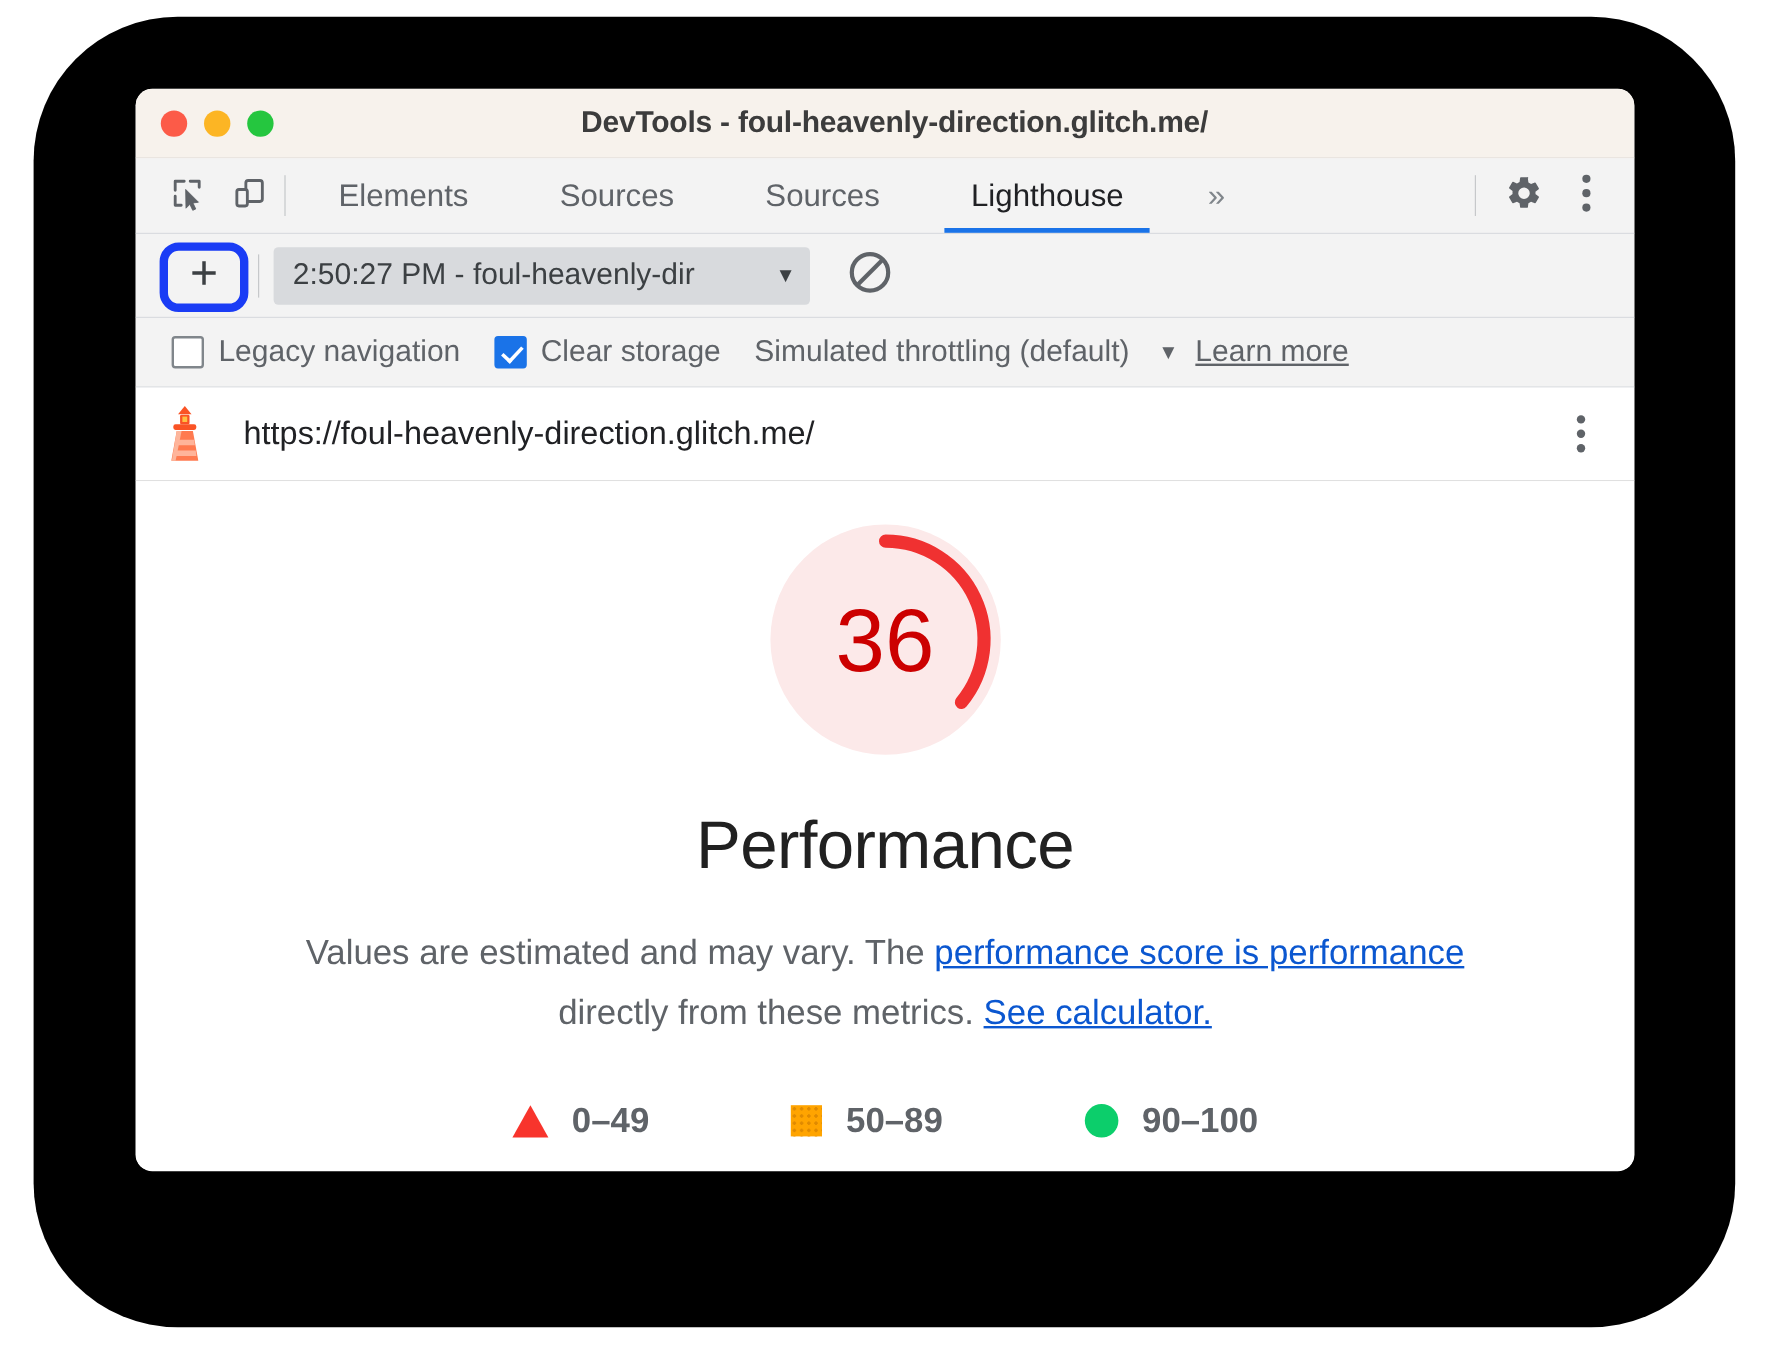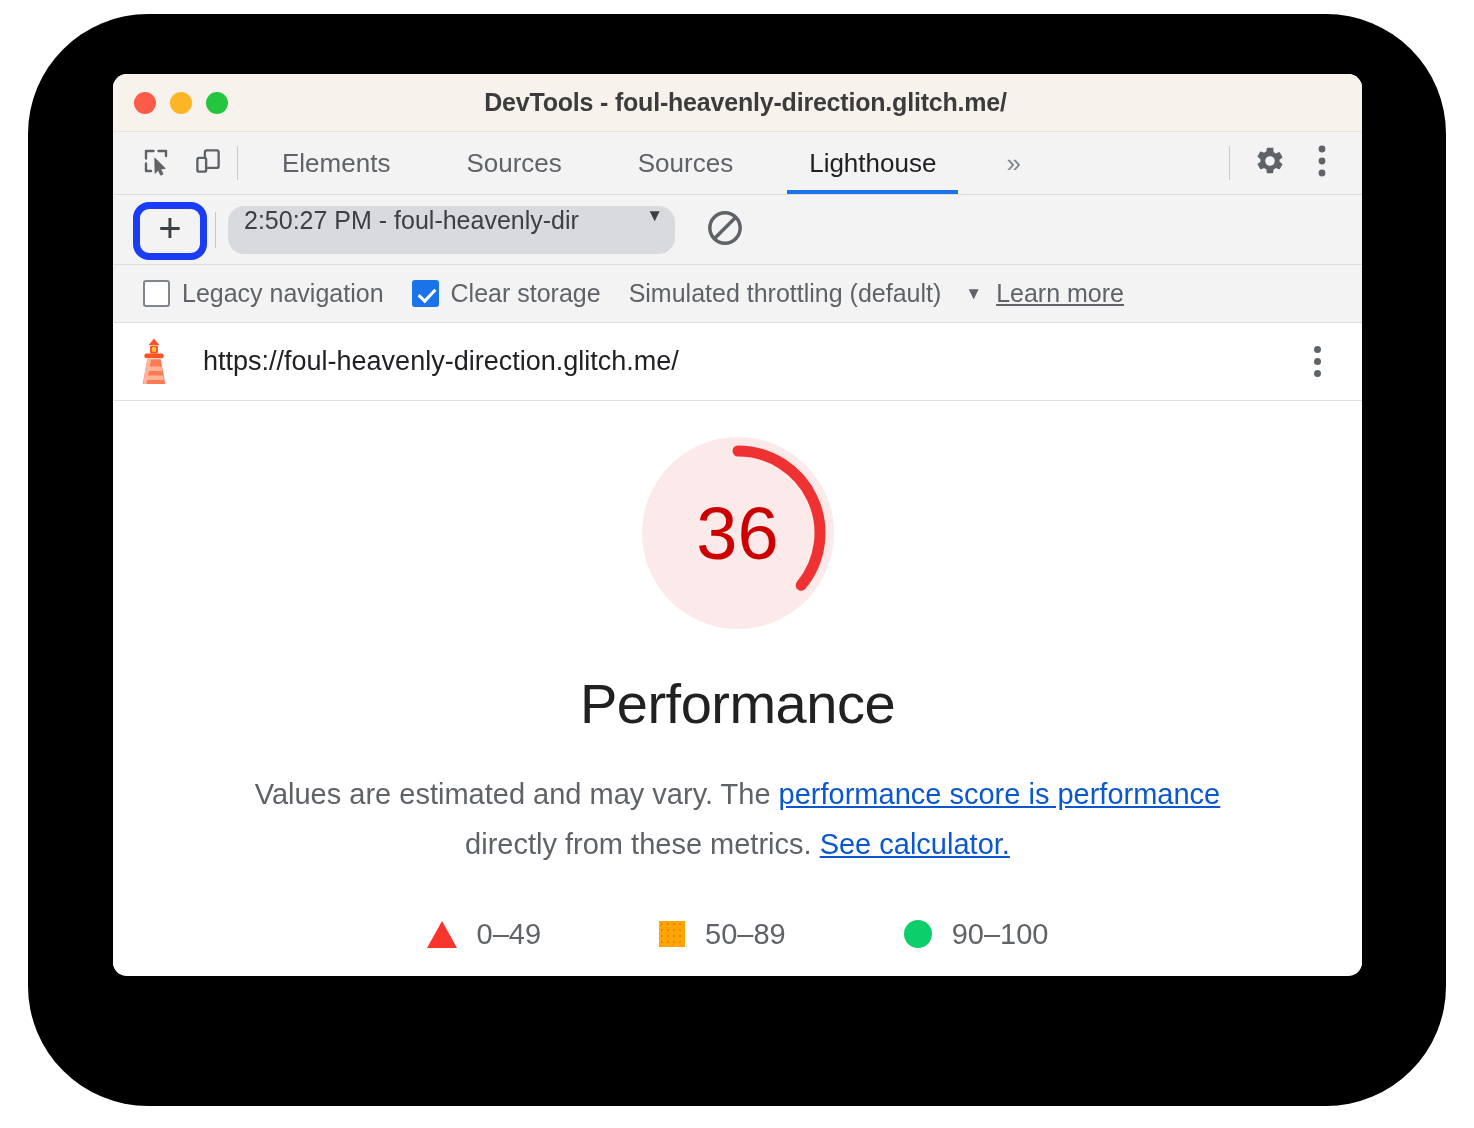--- a/index.html
+++ b/index.html
@@ -179,22 +179,23 @@
   }
   .tb-sep {
     width: 1px; height: 36px;
     background: #c6c8ca;
     margin: 0 12px 0 8px;
   }
   #run-select {
     height: 48px;
     min-width: 447px;
     background: #d8dadd;
-    border-radius: 16px;
-    display: flex;
+    border-radius: 4px;
+    display: flex;
+    align-items: center;
     padding: 0 12px 0 16px;
     overflow: hidden;
   }
   #run-select-text {
     font-size: 25px;
     color: #3c4043;
     white-space: nowrap;
     overflow: hidden;
     flex: 1;
   }
@@ -337,20 +338,21 @@
     color: #5f6368;
   }
   #disclaimer a {
     color: #0b57d0;
     text-decoration: underline;
   }
   #legend {
     margin-top: 48px;
     display: flex;
     gap: 0;
+    font-weight: bold;
   }
   .legend-item {
     display: flex;
     align-items: center;
     gap: 20px;
     margin-right: 118px;
   }
   .legend-item:last-child { margin-right: 0; }
   .legend-label {
     font-size: 29px;

